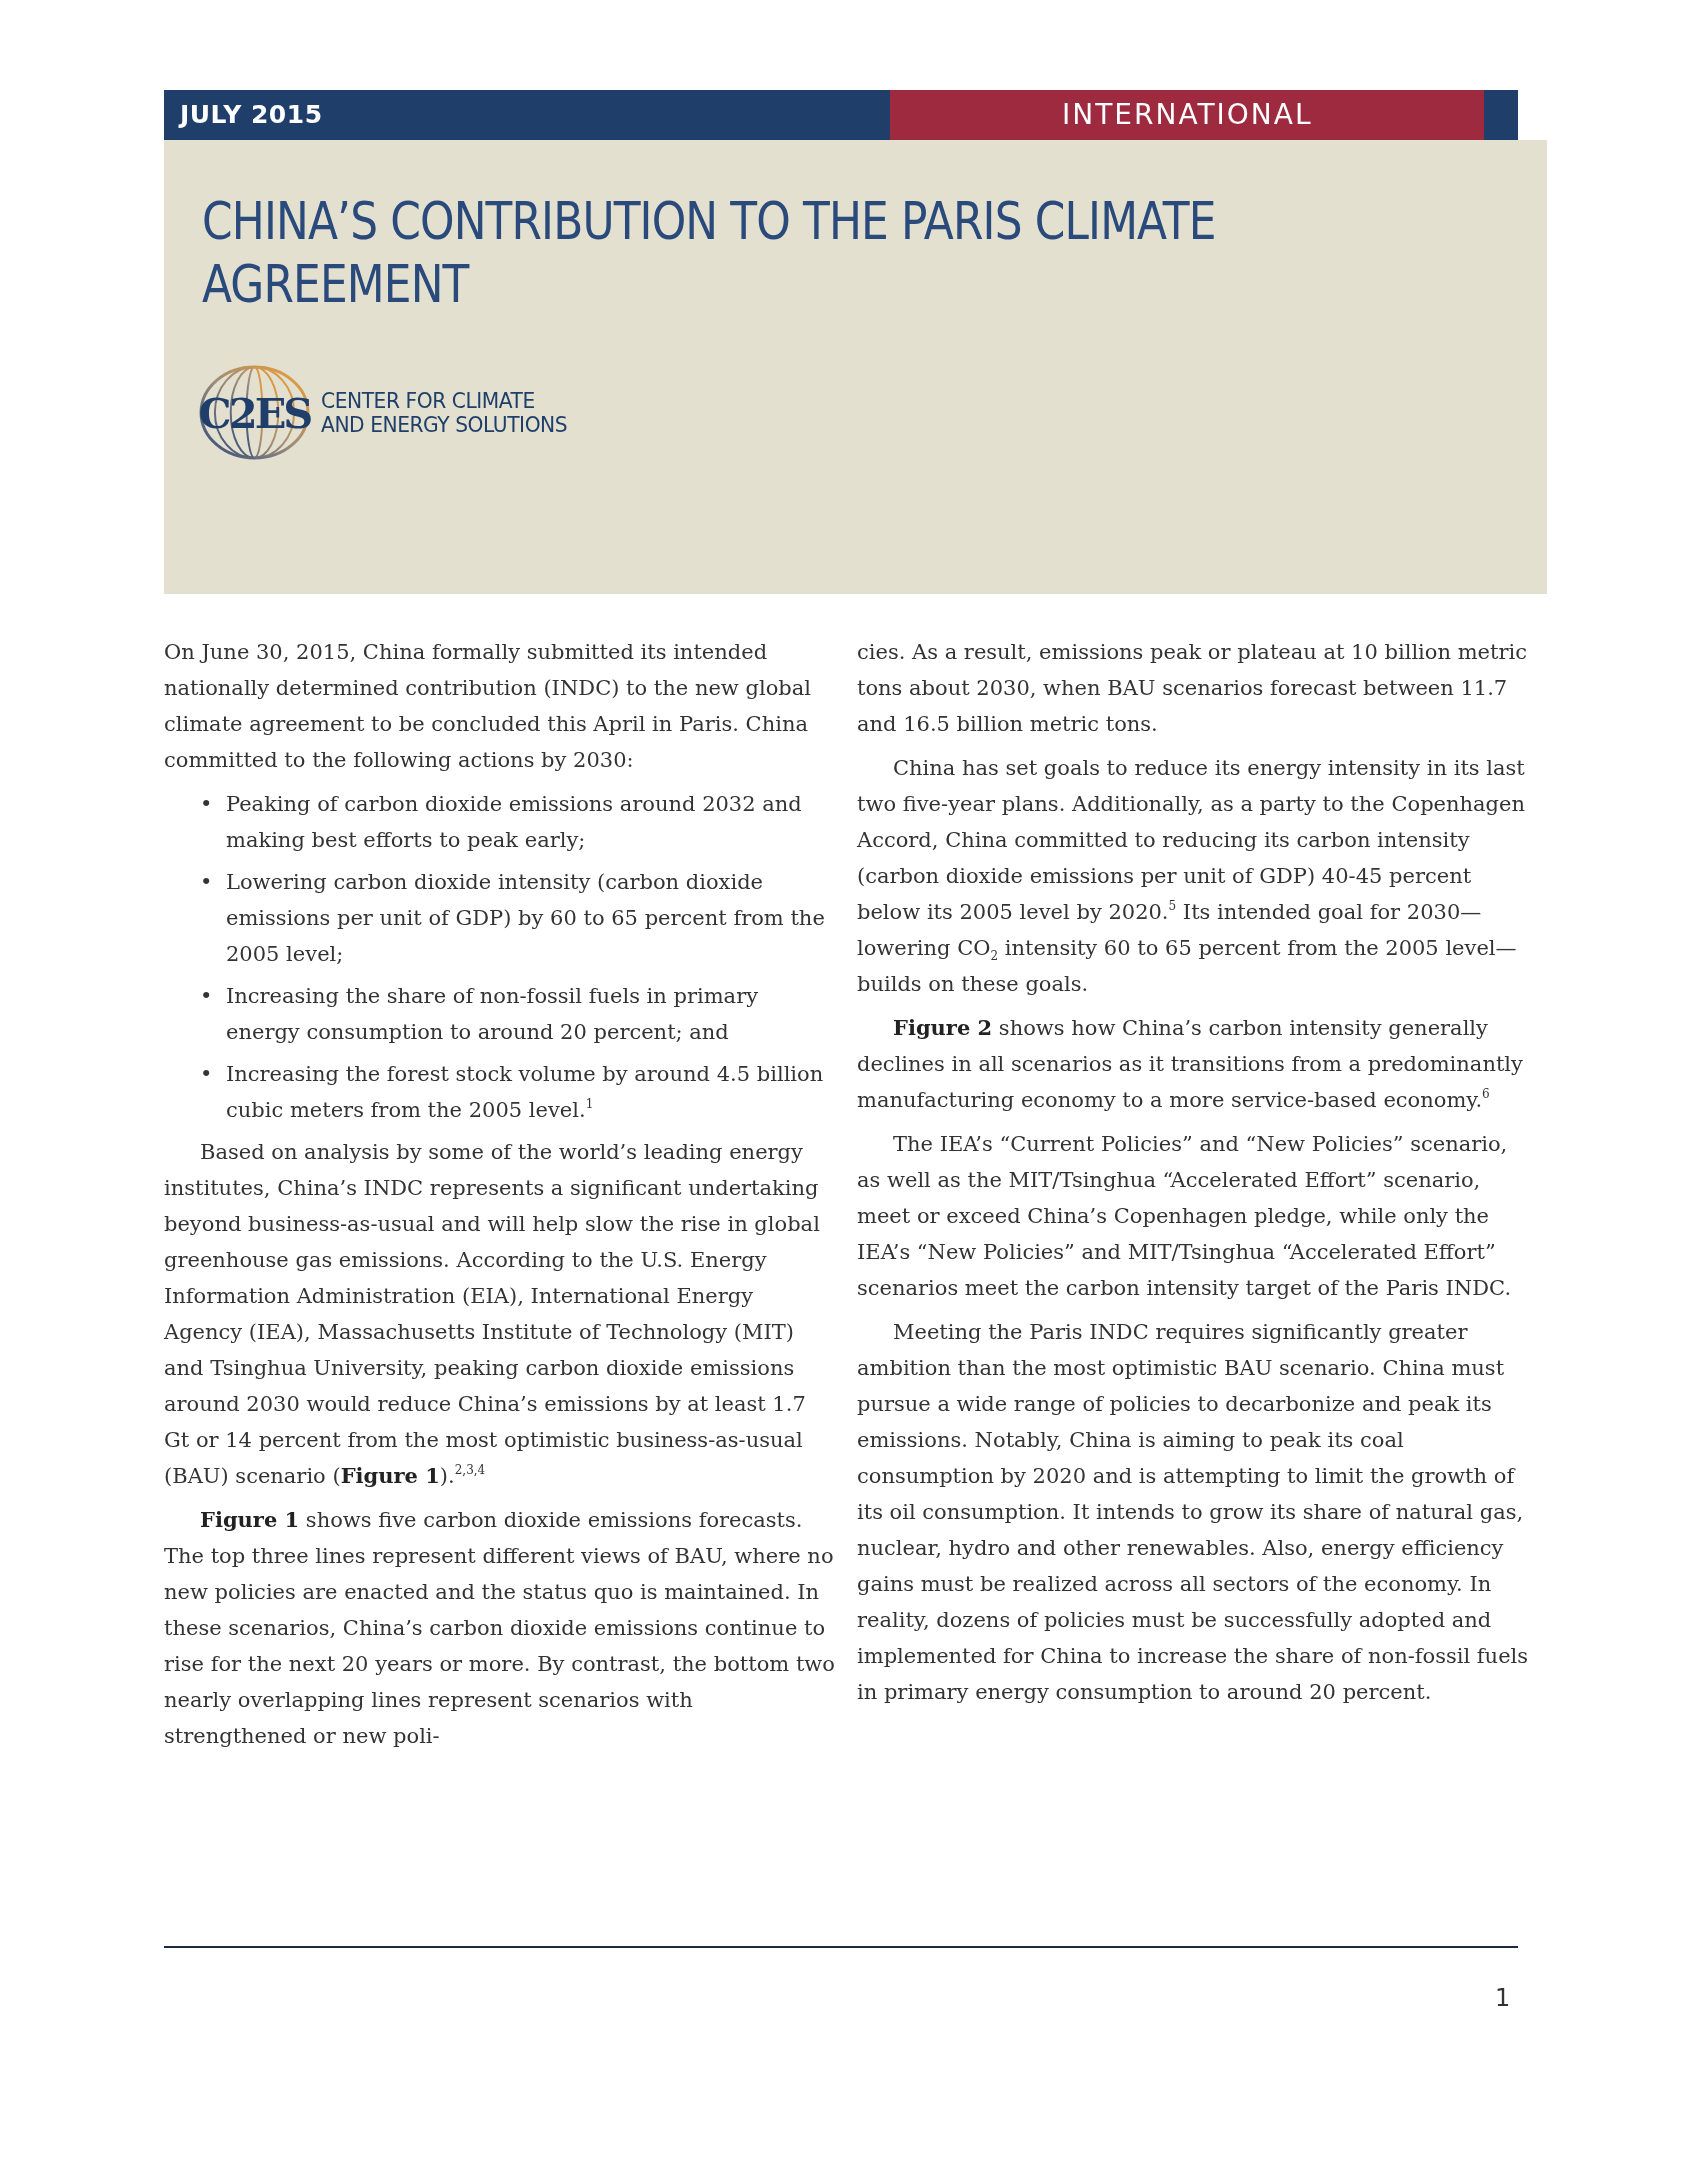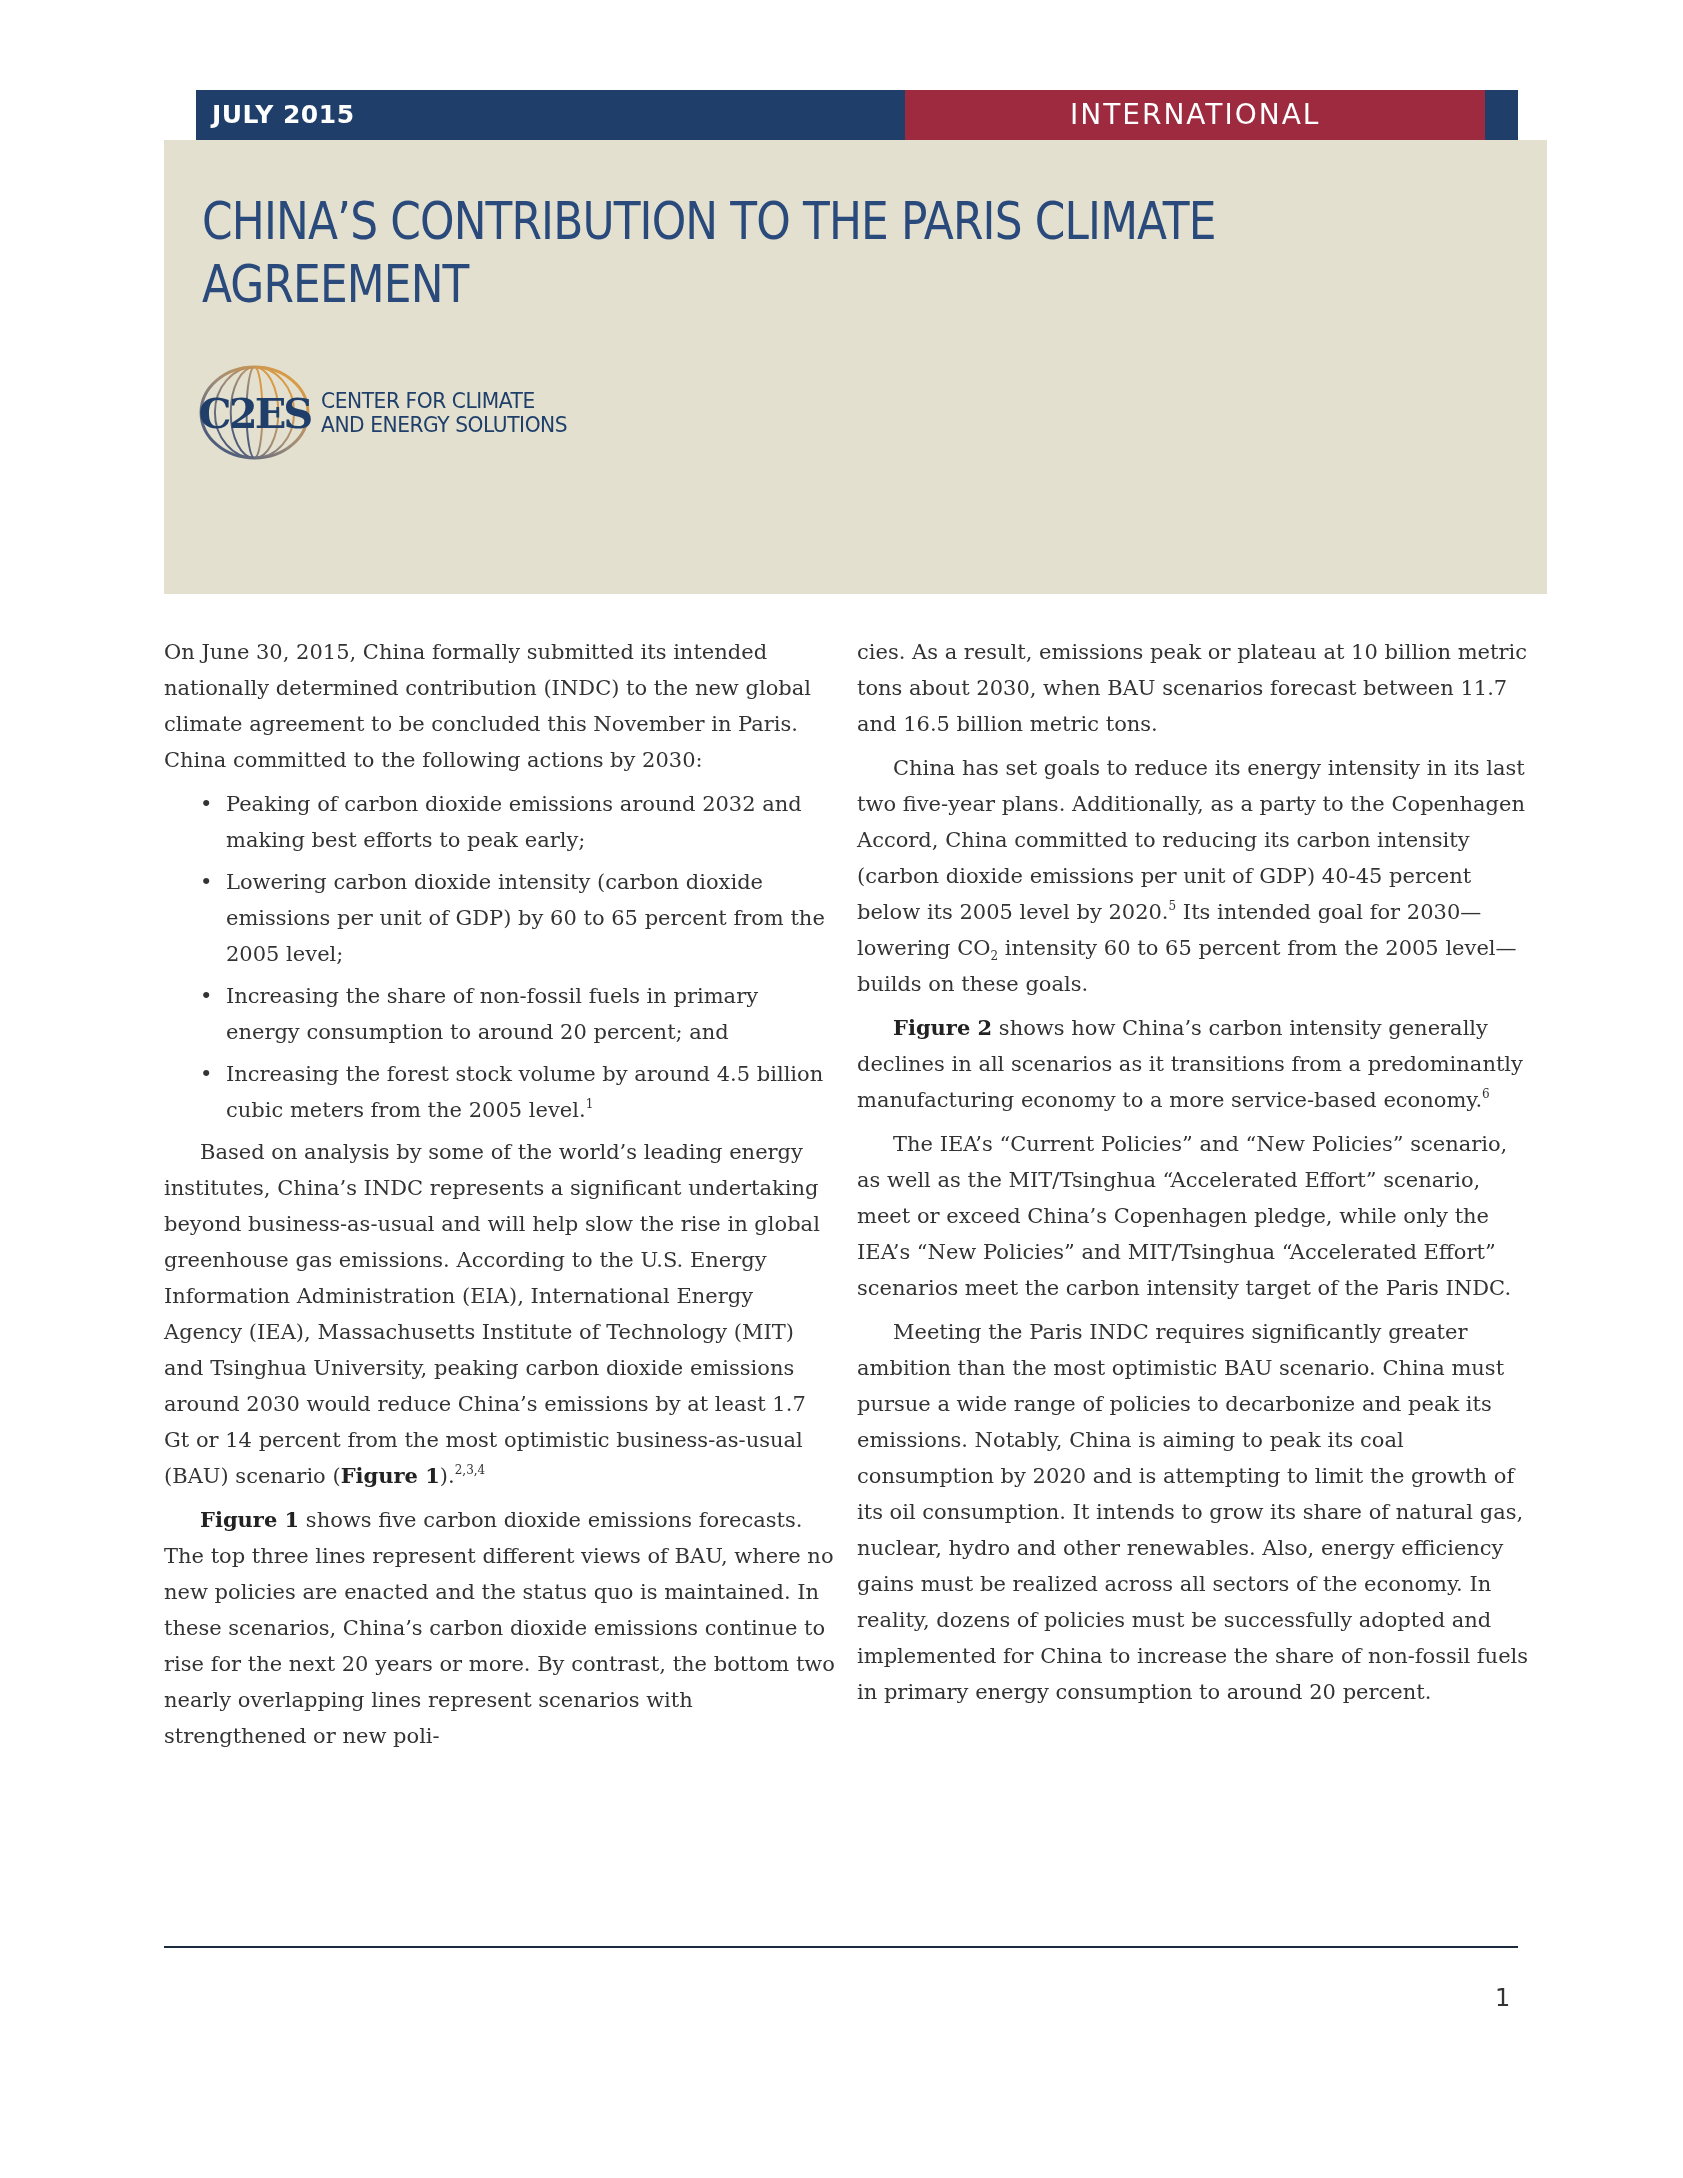--- a/index.html
+++ b/index.html
@@ -2,21 +2,21 @@
 <html><head>
 <meta charset="utf-8">
 <style>
   html, body { margin: 0; padding: 0; background: #ffffff; }
   body { width: 1683px; height: 2178px; position: relative; overflow: hidden; }
   .page { position: absolute; left: 0; top: 0; width: 1683px; height: 2178px; background: #fff; }
 
   .topbar { position: absolute; left: 164px; top: 90px; width: 1354px; height: 50px; display: flex; }
   .topbar .date { background: #1f3f6a; width: 727px; height: 50px; color: #fff;
     font-family: "DejaVu Sans", sans-serif; font-size: 25px; font-weight: bold;
-    line-height: 50px; padding-left: 16px; box-sizing: border-box; letter-spacing: 0.5px; margin-left: 32px; }
+    line-height: 50px; padding-left: 16px; box-sizing: border-box; letter-spacing: 0.5px; }
   .topbar .section { background: #9e2a3f; width: 594px; height: 50px; color: #fff;
     font-family: "DejaVu Sans", sans-serif; font-size: 28px; line-height: 50px;
     text-align: center; letter-spacing: 2px; font-weight: normal; }
   .topbar .cap { background: #1f3f6a; width: 34px; height: 50px; }
 
   .hero { position: absolute; left: 164px; top: 140px; width: 1354px; height: 454px; background: #e3e0d0; padding-left: 29px; }
   .hero h1 { position: absolute; left: 38px; top: 50px; margin: 0; width: 1287px;
     font-family: "DejaVu Sans", sans-serif; font-weight: normal; color: #2a4a7c;
     font-size: 51px; line-height: 63px; letter-spacing: -1px; transform: scaleX(0.86); transform-origin: left top; }
 
@@ -77,21 +77,21 @@
         <text x="59" y="66" text-anchor="middle" font-family="DejaVu Serif, serif" font-weight="bold" font-size="42" fill="#1f3f6a" letter-spacing="-3">C2ES</text>
       </svg>
       <div class="org">
         <div>CENTER FOR CLIMATE</div>
         <div>AND ENERGY SOLUTIONS</div>
       </div>
     </div>
   </div>
 
   <div class="col left">
-    <p>On June 30, 2015, China formally submitted its intended nationally determined contribution (INDC) to the new global climate agreement to be concluded this November in Paris. China committed to the following actions by 2030:</p>
+    <p>On June 30, 2015, China formally submitted its intended nationally determined contribution (INDC) to the new global climate agreement to be concluded this April in Paris. China committed to the following actions by 2030:</p>
     <ul>
       <li><span class="bullet">•</span><span>Peaking of carbon dioxide emissions around 2032 and making best efforts to peak early;</span></li>
       <li><span class="bullet">•</span><span>Lowering carbon dioxide intensity (carbon dioxide emissions per unit of GDP) by 60 to 65 percent from the 2005 level;</span></li>
       <li><span class="bullet">•</span><span>Increasing the share of non-fossil fuels in primary energy consumption to around 20 percent; and</span></li>
       <li><span class="bullet">•</span><span>Increasing the forest stock volume by around 4.5 billion cubic meters from the 2005 level.</span><sup>1</sup></li>
     </ul>
     <p class="indent"><span>Based on analysis by some of the world’s leading energy institutes, China’s INDC represents a significant undertaking beyond business-as-usual and will help slow the rise in global greenhouse gas emissions. According to the U.S. Energy Information Administration (EIA), International Energy Agency (IEA), Massachusetts Institute of Technology (MIT) and Tsinghua University, peaking carbon dioxide emissions around 2030 would reduce China’s emissions by at least 1.7 Gt or 14 percent from the most optimistic business-as-usual (BAU) scenario (</span><b>Figure 1</b><span>).</span><sup>2,3,4</sup></p>
     <p class="indent"><b>Figure 1</b><span> shows five carbon dioxide emissions forecasts. The top three lines represent different views of BAU, where no new policies are enacted and the status quo is maintained. In these scenarios, China’s carbon dioxide emissions continue to rise for the next 20 years or more. By contrast, the bottom two nearly overlapping lines represent scenarios with strengthened or new poli-</span></p>
   </div>
 

